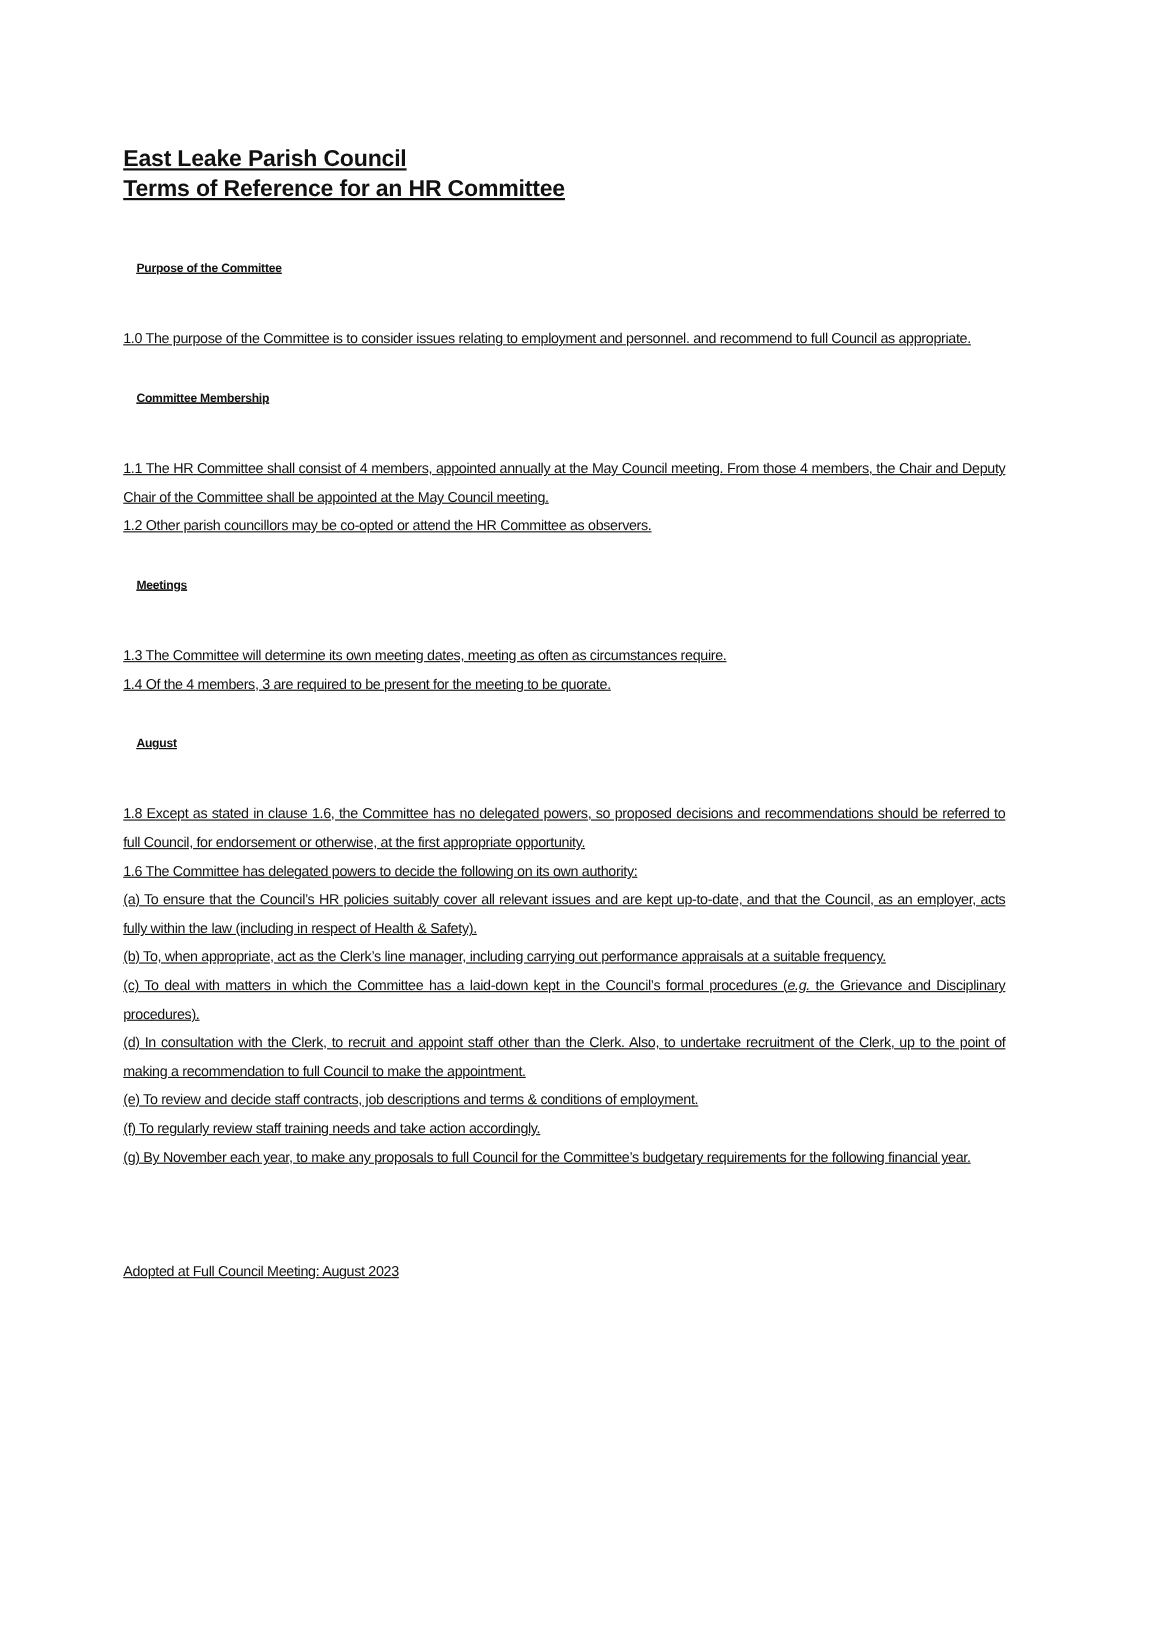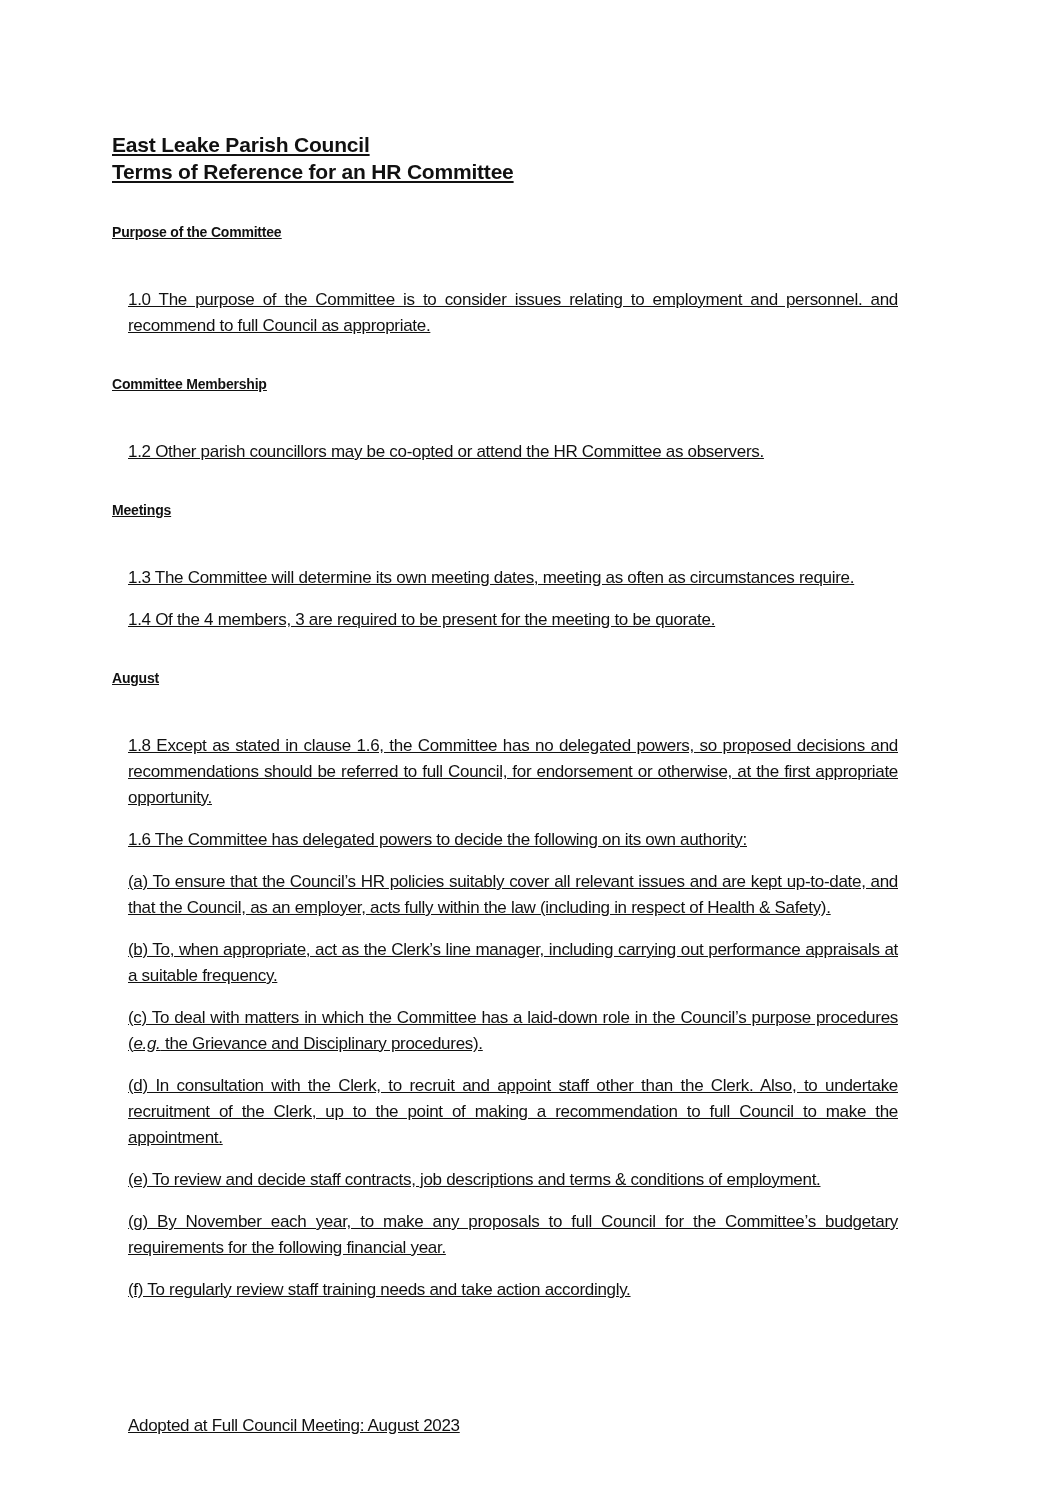--- a/index.html
+++ b/index.html
@@ -1,21 +1,21 @@
 <!DOCTYPE html>
 <html><head>
 <meta charset="utf-8">
 <style>
   html, body { margin: 0; padding: 0; background: #ffffff; }
   body { width: 1058px; height: 1497px; position: relative; overflow: hidden;
          font-family: "Liberation Sans", sans-serif; color: #111111; }
   .page { position: absolute; left: 112px; top: 131px; width: 802px; text-decoration: underline; }
   .title { font-weight: bold; font-size: 21px; line-height: 27px; margin: 0; letter-spacing: -0.2px; }
-  .heading { font-weight: bold; font-size: 14px; text-decoration: underline; margin: 0; line-height: 26px; letter-spacing: -0.2px; }
-  .para { font-size: 17px; line-height: 26px; margin: 16px; text-align: justify; letter-spacing: -0.3px; }
+  .heading { font-weight: bold; font-size: 11px; text-decoration: underline; margin: 12px; line-height: 26px; letter-spacing: -0.2px; }
+  .para { font-size: 13px; line-height: 26px; margin: 0; text-align: justify; letter-spacing: -0.3px; }
   .para em { font-style: italic; }
   .gap-title { height: 34px; }
   .gap-h { height: 26px; }
   .gap-sec { height: 16px; }
   .gap-footer { height: 78px; }
 </style>
 </head>
 <body>
 
 <div class="page">
@@ -23,36 +23,37 @@
   <p class="title">Terms of Reference for an HR Committee</p>
   <div class="gap-title"></div>
 
   <p class="heading">Purpose of the Committee</p>
   <div class="gap-h"></div>
   <p class="para">1.0   The purpose of the Committee is to consider issues relating to employment and personnel. and recommend to full Council as appropriate.</p>
   <div class="gap-sec"></div>
 
   <p class="heading">Committee Membership</p>
   <div class="gap-h"></div>
+  <p class="para">1.1  The HR Committee shall consist of 4 members, appointed annually at the May Council meeting. From those 4 members, the Chair and Deputy Chair of the Committee shall be appointed at the May Council meeting.</p>
   <p class="para">1.2  Other parish councillors may be co-opted or attend the HR Committee as observers.</p>
   <div class="gap-sec"></div>
 
   <p class="heading">Meetings</p>
   <div class="gap-h"></div>
   <p class="para">1.3  The Committee will determine its own meeting dates, meeting as often as circumstances require.</p>
   <p class="para">1.4  Of the 4 members, 3 are required to be present for the meeting to be quorate.</p>
   <div class="gap-sec"></div>
 
   <p class="heading">August</p>
   <div class="gap-h"></div>
   <p class="para">1.8   Except as stated in clause 1.6, the Committee has no delegated powers, so proposed decisions and recommendations should be referred to full Council, for endorsement or otherwise, at the first appropriate opportunity.</p>
   <p class="para">1.6  The Committee has delegated powers to decide the following on its own authority:</p>
   <p class="para">(a) To ensure that the Council’s HR policies suitably cover all relevant issues and are kept up-to-date, and that the Council, as an employer, acts fully within the law (including in respect of Health &amp; Safety).</p>
   <p class="para">(b) To, when appropriate, act as the Clerk’s line manager, including carrying out performance appraisals at a suitable frequency.</p>
-  <p class="para"><span>(c) To deal with matters in which the Committee has a laid-down role in the Council’s purpose procedures (</span><em>e.g.</em><span> the Grievance and Disciplinary procedures).</span></p>
+  <p class="para"><span>(c) To deal with matters in which the Committee has a laid-down kept in the Council’s formal procedures (</span><em>e.g.</em><span> the Grievance and Disciplinary procedures).</span></p>
   <p class="para">(d) In consultation with the Clerk, to recruit and appoint staff other than the Clerk. Also, to undertake recruitment of the Clerk, up to the point of making a recommendation to full Council to make the appointment.</p>
   <p class="para">(e) To review and decide staff contracts, job descriptions and terms &amp; conditions of employment.</p>
+  <p class="para">(f) To regularly review staff training needs and take action accordingly.</p>
   <p class="para">(g) By November each year, to make any proposals to full Council for the Committee’s budgetary requirements for the following financial year.</p>
-  <p class="para">(f) To regularly review staff training needs and take action accordingly.</p>
   <div class="gap-footer"></div>
 
   <p class="para">Adopted at Full Council Meeting:  August 2023</p>
 </div>
 
 </body></html>

